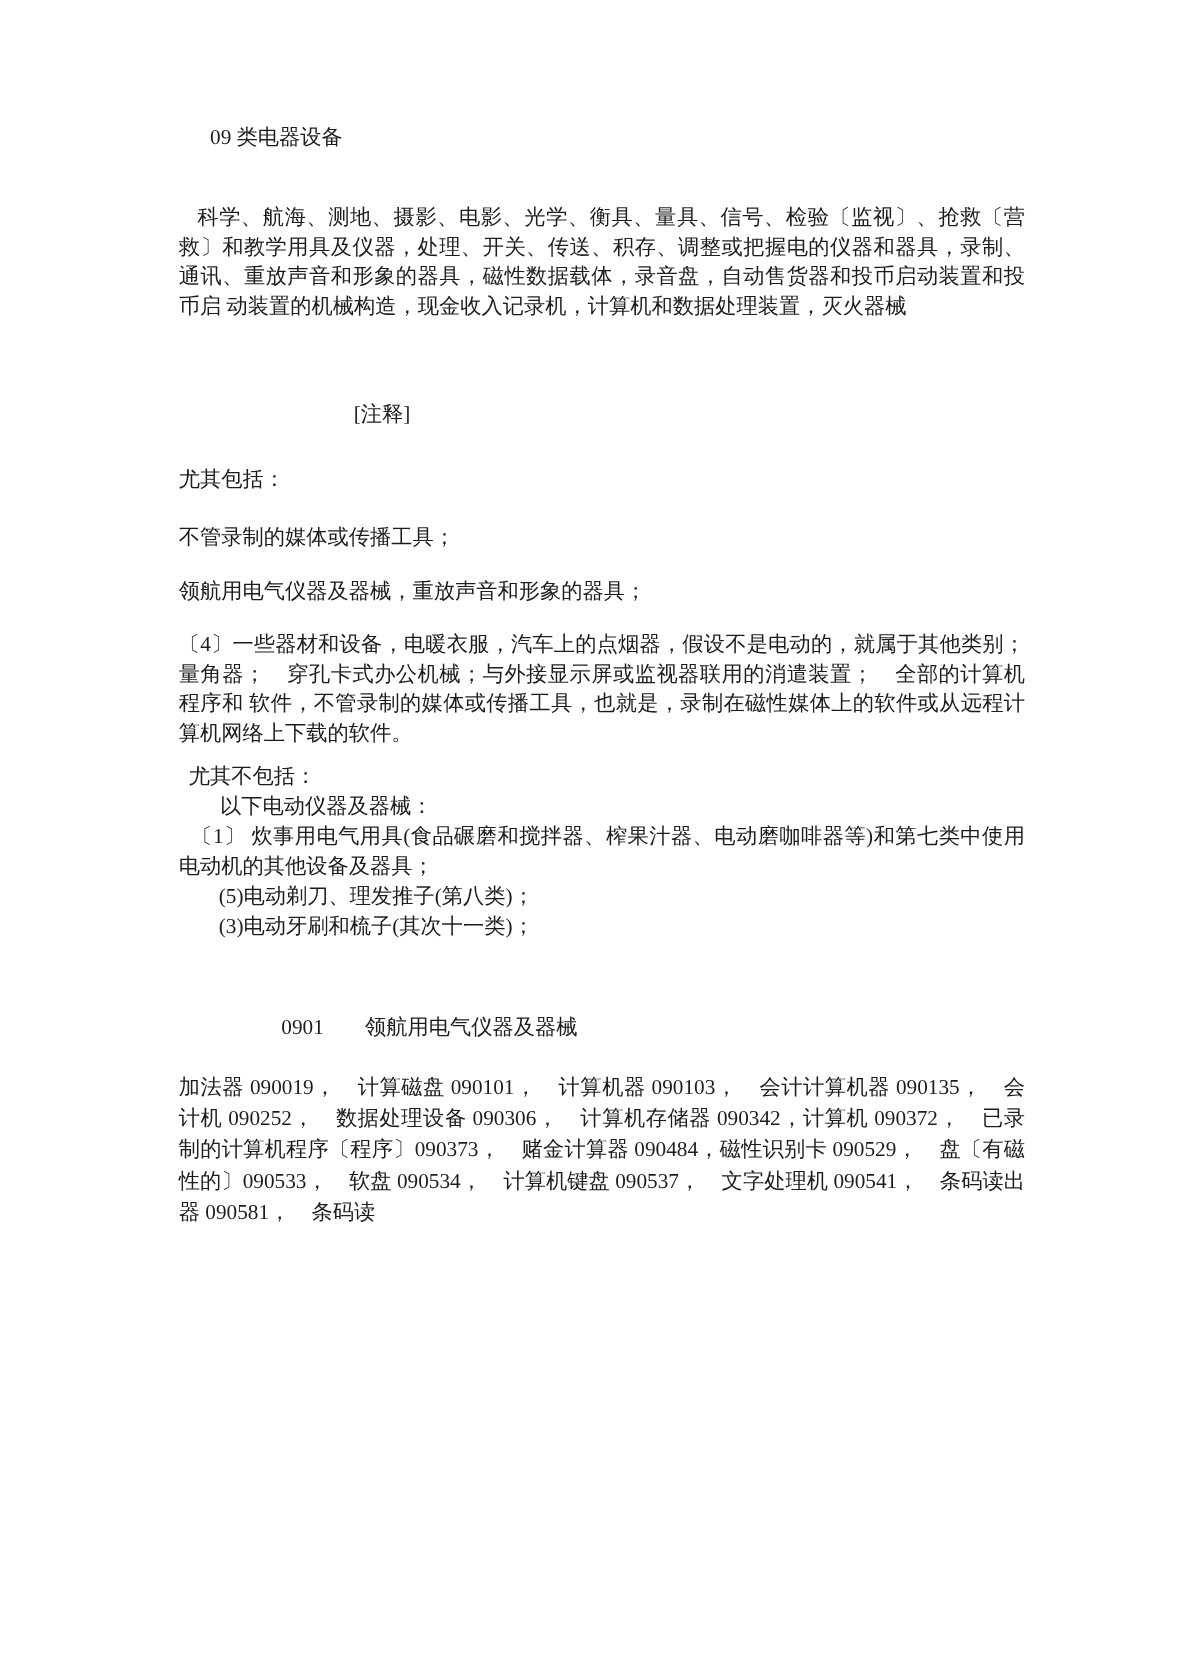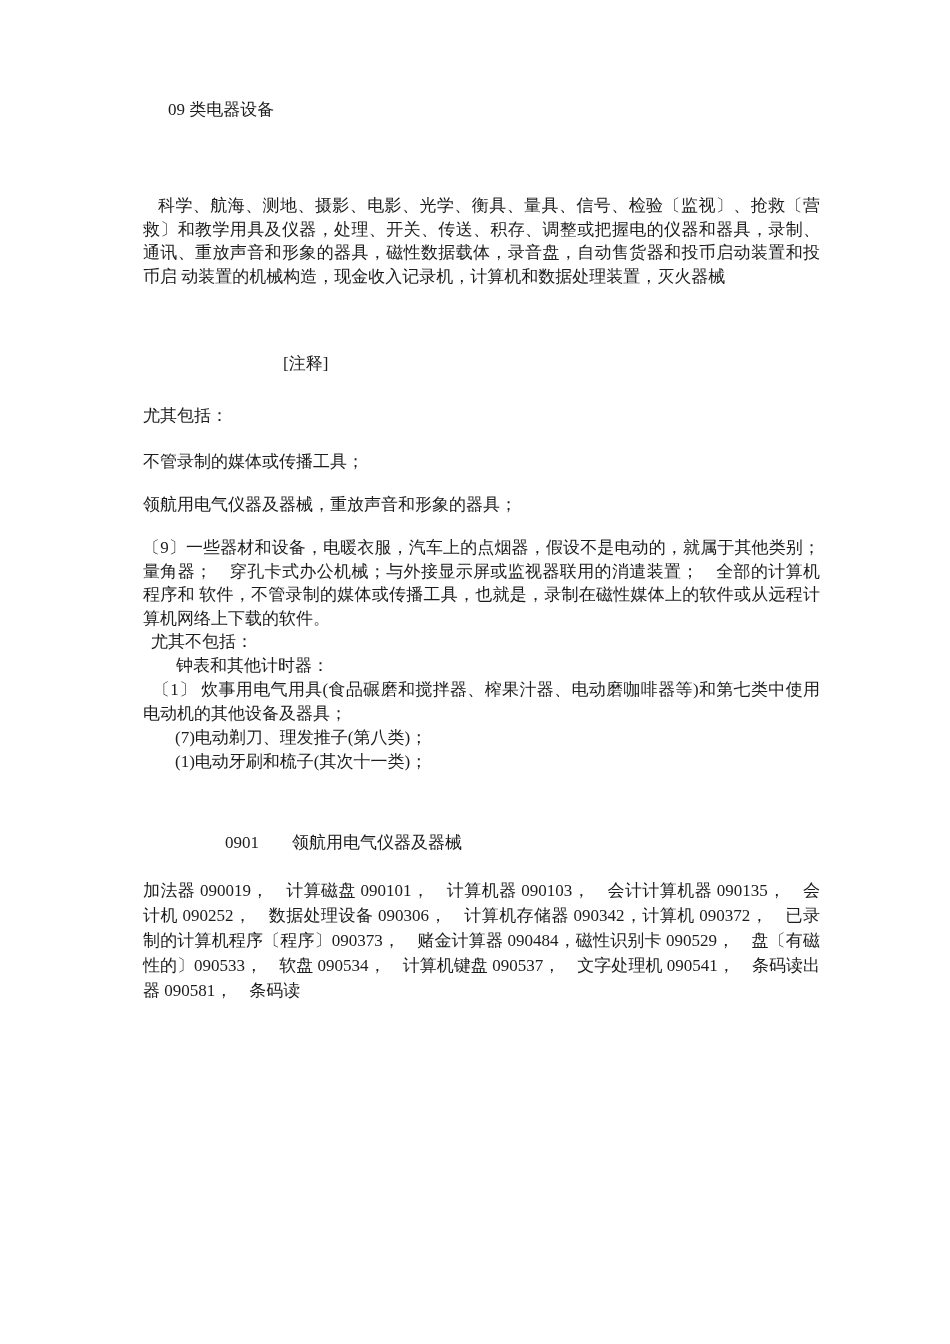--- a/index.html
+++ b/index.html
@@ -20,21 +20,21 @@
     padding-left: 143px;
     padding-right: 62px;
     padding-top: 0;
   }
   .doc-title {
     margin-top: 98px;
     margin-left: 25px;
     line-height: 24px;
   }
   .intro {
-    margin-top: 72px;
+    margin-top: 40px;
     line-height: 23.5px;
     text-align: justify;
     text-indent: 15px;
   }
   .note-heading {
     margin-top: 64px;
     margin-left: 140px;
     line-height: 24px;
   }
   .includes-label {
@@ -58,21 +58,21 @@
     display: inline-block;
     width: 405px;
     height: 1px;
   }
   .electrical-item2 {
     margin-top: 19px;
     line-height: 23.5px;
     text-align: justify;
   }
   .excludes-block {
-    margin-top: 0;
+    margin-top: 11px;
     line-height: 24px;
   }
   .excludes-block > div {
     text-align: justify;
   }
   .excludes-label { text-indent: 8px; }
   .exclude-intro  { text-indent: 33px; }
   .exclude-item-a { text-indent: 10px; }
   .exclude-item-b { text-indent: 32px; }
   .section-heading {
@@ -102,28 +102,28 @@
 
   <div class="note-heading">[注释]</div>
 
   <div class="includes-label">尤其包括：</div>
 
   <div class="include-item-1">不管录制的媒体或传播工具；</div>
 
   <div class="include-item-2">领航用电气仪器及器械，重放声音和形象的器具；</div>
 
 
-  <div class="electrical-item2">〔9〕一些器材和设备，电暖衣服，汽车上的点烟器，假设不是电动的，就属于其他类别；　量角器；　穿孔卡式办公机械；与外接显示屏或监视器联用的消遣装置；　全部的计算机程序和 软件，不管录制的媒体或传播工具，也就是，录制在磁性媒体上的软件或从远程计算机网络上下载的软件。</div>
+  <div class="electrical-item2">〔4〕一些器材和设备，电暖衣服，汽车上的点烟器，假设不是电动的，就属于其他类别；　量角器；　穿孔卡式办公机械；与外接显示屏或监视器联用的消遣装置；　全部的计算机程序和 软件，不管录制的媒体或传播工具，也就是，录制在磁性媒体上的软件或从远程计算机网络上下载的软件。</div>
 
   <div class="excludes-block">
     <div class="excludes-label">尤其不包括：</div>
-    <div class="exclude-intro">钟表和其他计时器：</div>
+    <div class="exclude-intro">以下电动仪器及器械：</div>
     <div class="exclude-item-a">〔1〕 炊事用电气用具(食品碾磨和搅拌器、榨果汁器、电动磨咖啡器等)和第七类中使用电动机的其他设备及器具；</div>
-    <div class="exclude-item-b">(7)电动剃刀、理发推子(第八类)；</div>
-    <div class="exclude-item-b">(1)电动牙刷和梳子(其次十一类)；</div>
+    <div class="exclude-item-b">(5)电动剃刀、理发推子(第八类)；</div>
+    <div class="exclude-item-b">(3)电动牙刷和梳子(其次十一类)；</div>
   </div>
 
   <div class="section-heading">
     <span>0901</span><span class="section-spacer"></span><span>领航用电气仪器及器械</span>
   </div>
 
   <div class="codes-paragraph">加法器 090019，　计算磁盘 090101，　计算机器 090103，　会计计算机器 090135，　会计机 090252，　数据处理设备 090306，　计算机存储器 090342，计算机 090372，　已录制的计算机程序〔程序〕090373，　赌金计算器 090484，磁性识别卡 090529，　盘〔有磁性的〕090533，　软盘 090534，　计算机键盘 090537，　文字处理机 090541，　条码读出器 090581，　条码读</div>
 
 </div>
 

